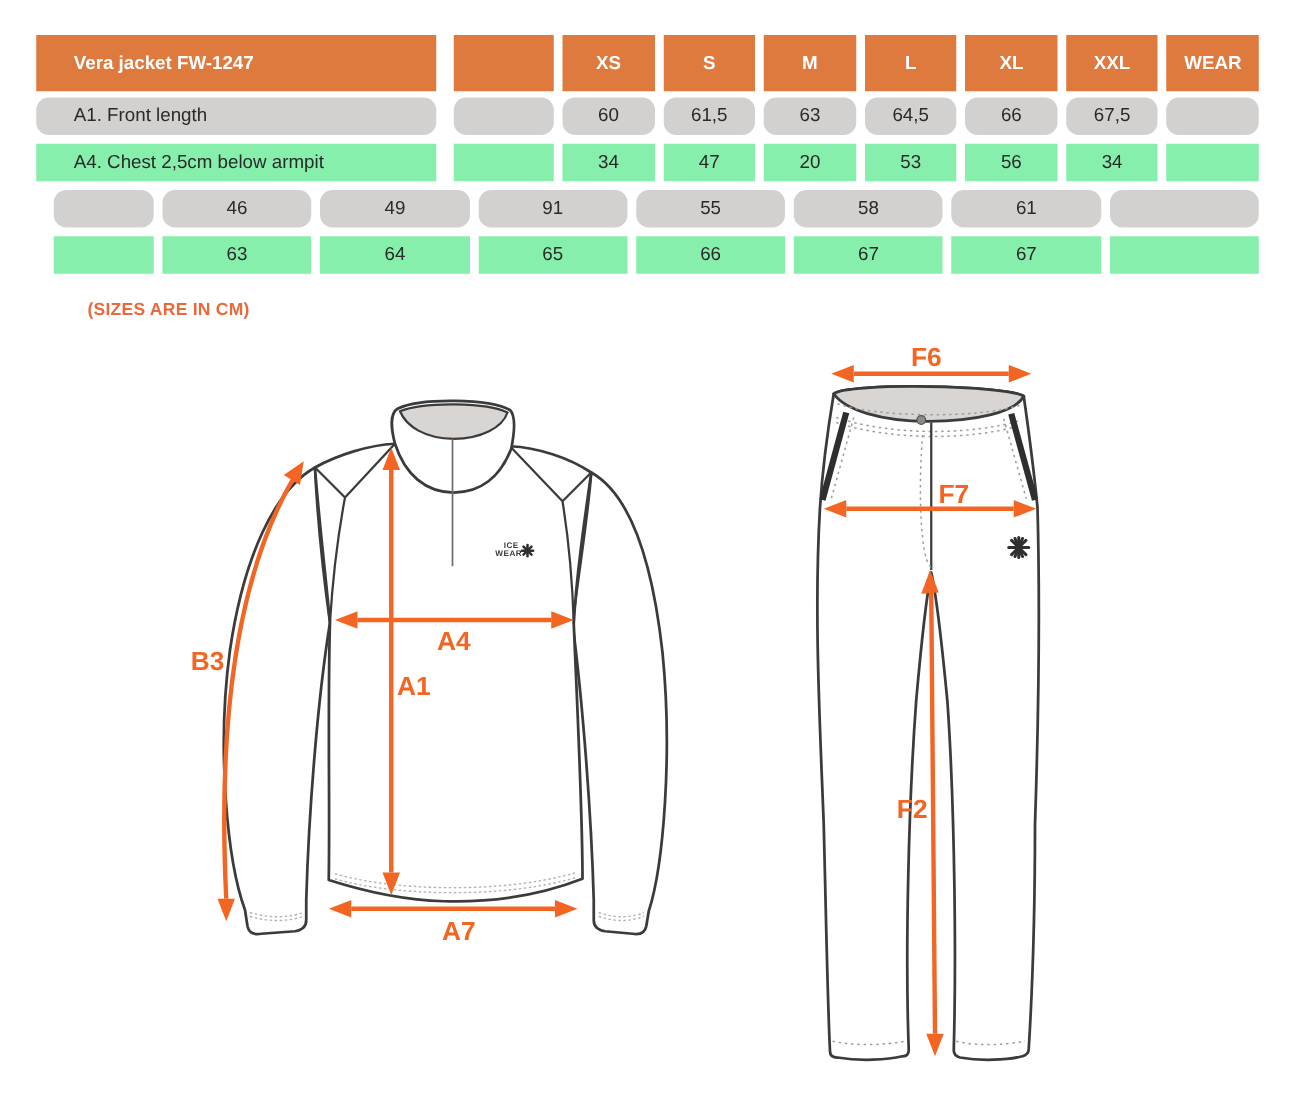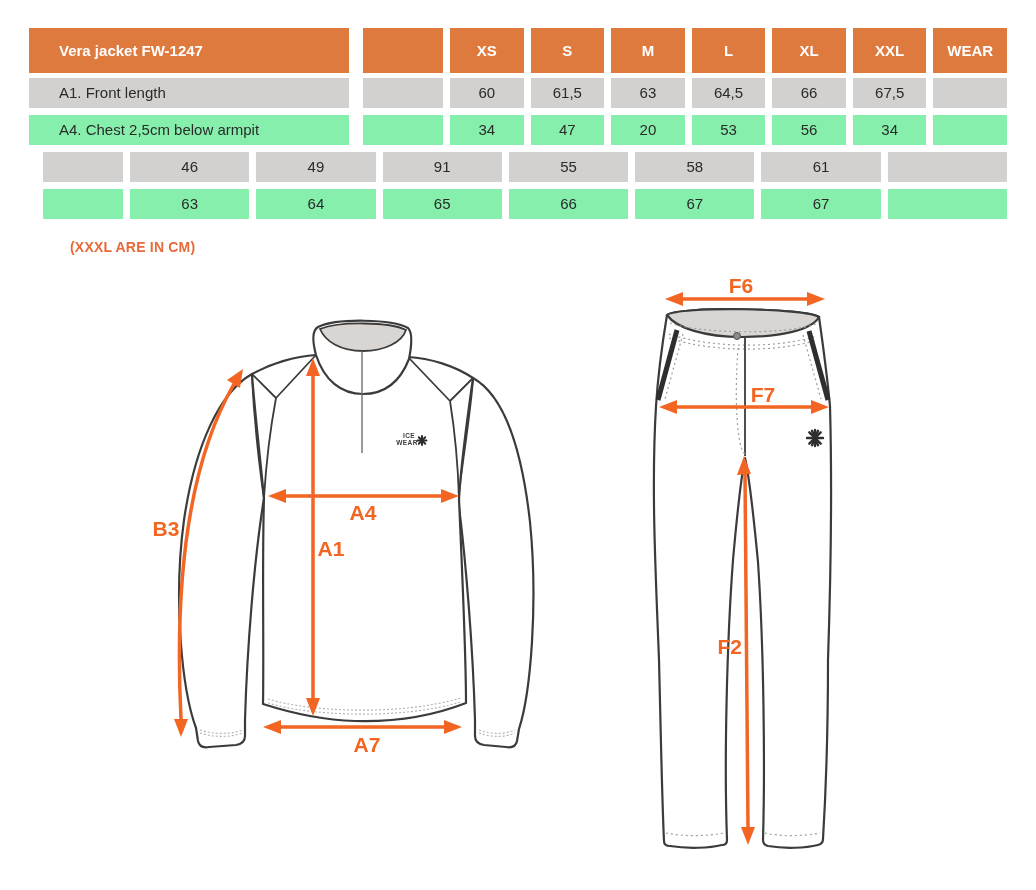--- a/index.html
+++ b/index.html
@@ -9,21 +9,21 @@
   .tbl{position:absolute;left:29px;top:28px;width:978px;}
   .trow{display:flex;}
   .trow.hdr{height:45px;line-height:45px;margin-bottom:5px;}
   .trow.dat{height:30px;line-height:30px;margin-bottom:7px;}
   .cell{box-sizing:border-box;font-size:15px;}
   .c-label{width:320px;padding-left:30px;text-align:left;white-space:nowrap;overflow:hidden;}
   .c-spacer{width:80px;margin-left:14px;}
   .c-size{flex:1;margin-left:7px;text-align:center;}
   .hdr .cell{background:#DF7A3E;color:#ffffff;font-weight:bold;}
   .dat .cell{color:#2a2a2a;}
-  .bg-a .cell{background:#D2D1CF;}
+  .bg-a .cell{background:#D2D1CF;border-radius:10px;}
   .bg-b .cell{background:#86efac;}
   
   .note{position:absolute;left:70px;top:239px;font-size:14px;font-weight:600;
         color:#E8693A;letter-spacing:.2px;}
   
   svg{position:absolute;left:0;top:0;}
   .ln{fill:#ffffff;stroke:#3B3B3B;stroke-width:2.2;stroke-linejoin:round;}
   .seam{fill:none;stroke:#3B3B3B;stroke-width:1.8;stroke-linejoin:round;}
   .stitch{fill:none;stroke:#b4b2af;stroke-width:1.1;stroke-dasharray:2 2;}
   .dstitch{fill:none;stroke:#9f9d9a;stroke-width:1.2;stroke-dasharray:2 3;}
@@ -91,21 +91,21 @@
       <div class="cell c-size">63</div>
       <div class="cell c-size">64</div>
       <div class="cell c-size">65</div>
       <div class="cell c-size">66</div>
       <div class="cell c-size">67</div>
       <div class="cell c-size">67</div>
       <div class="cell c-size"></div>
     </div>
   </div>
 
-  <div class="note">(XXXL ARE IN CM)</div>
+  <div class="note">(SIZES ARE IN CM)</div>
 
   <svg width="1036" height="890" viewBox="0 0 1036 890">
 
     <g>
 
       <path class="ln" d="M252,374 C220,392 195,445 184,520 C173,600 182,690 196,728 L198,741 C199,746 203,748 209,747
            L236,745 C242,744 245,741 245,736 L245,720 C247,650 254,560 264,498 C258,455 254,415 252,374 Z"></path>
       <path class="stitch" d="M200,730 C215,735 232,734 243,730"></path>
       <path class="stitch" d="M200,733 C215,738 232,737 243,733"></path>
 

